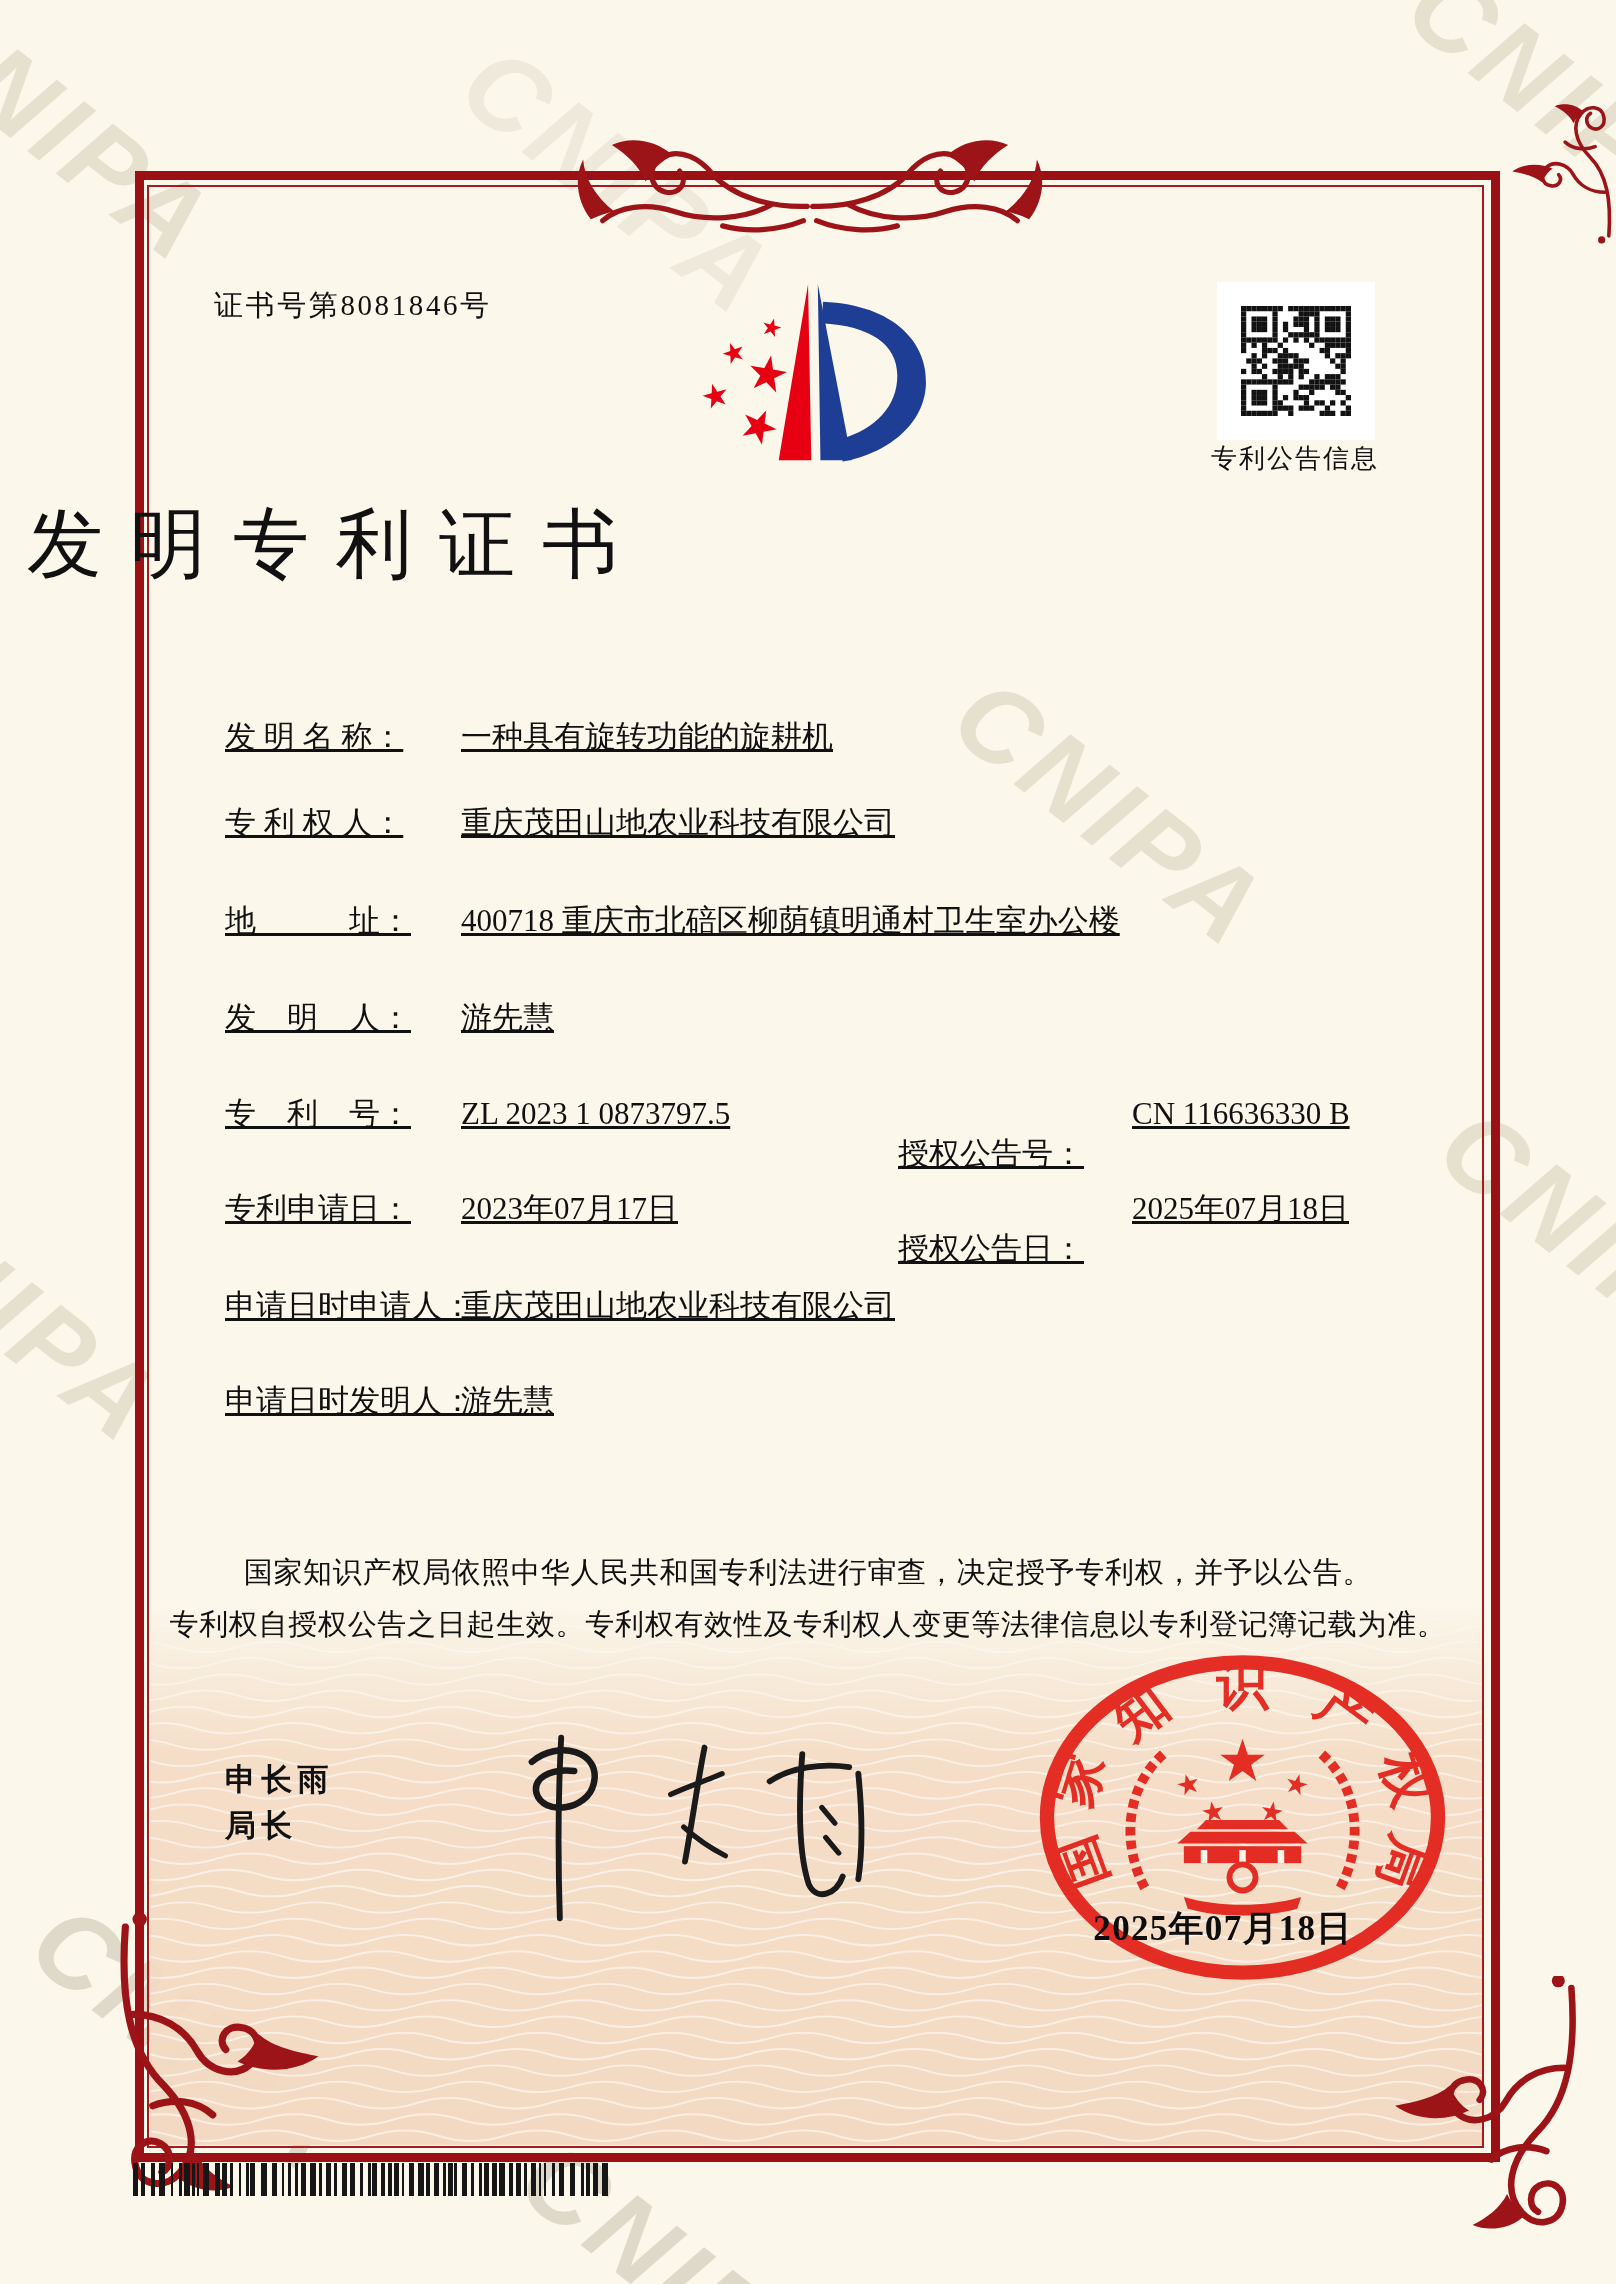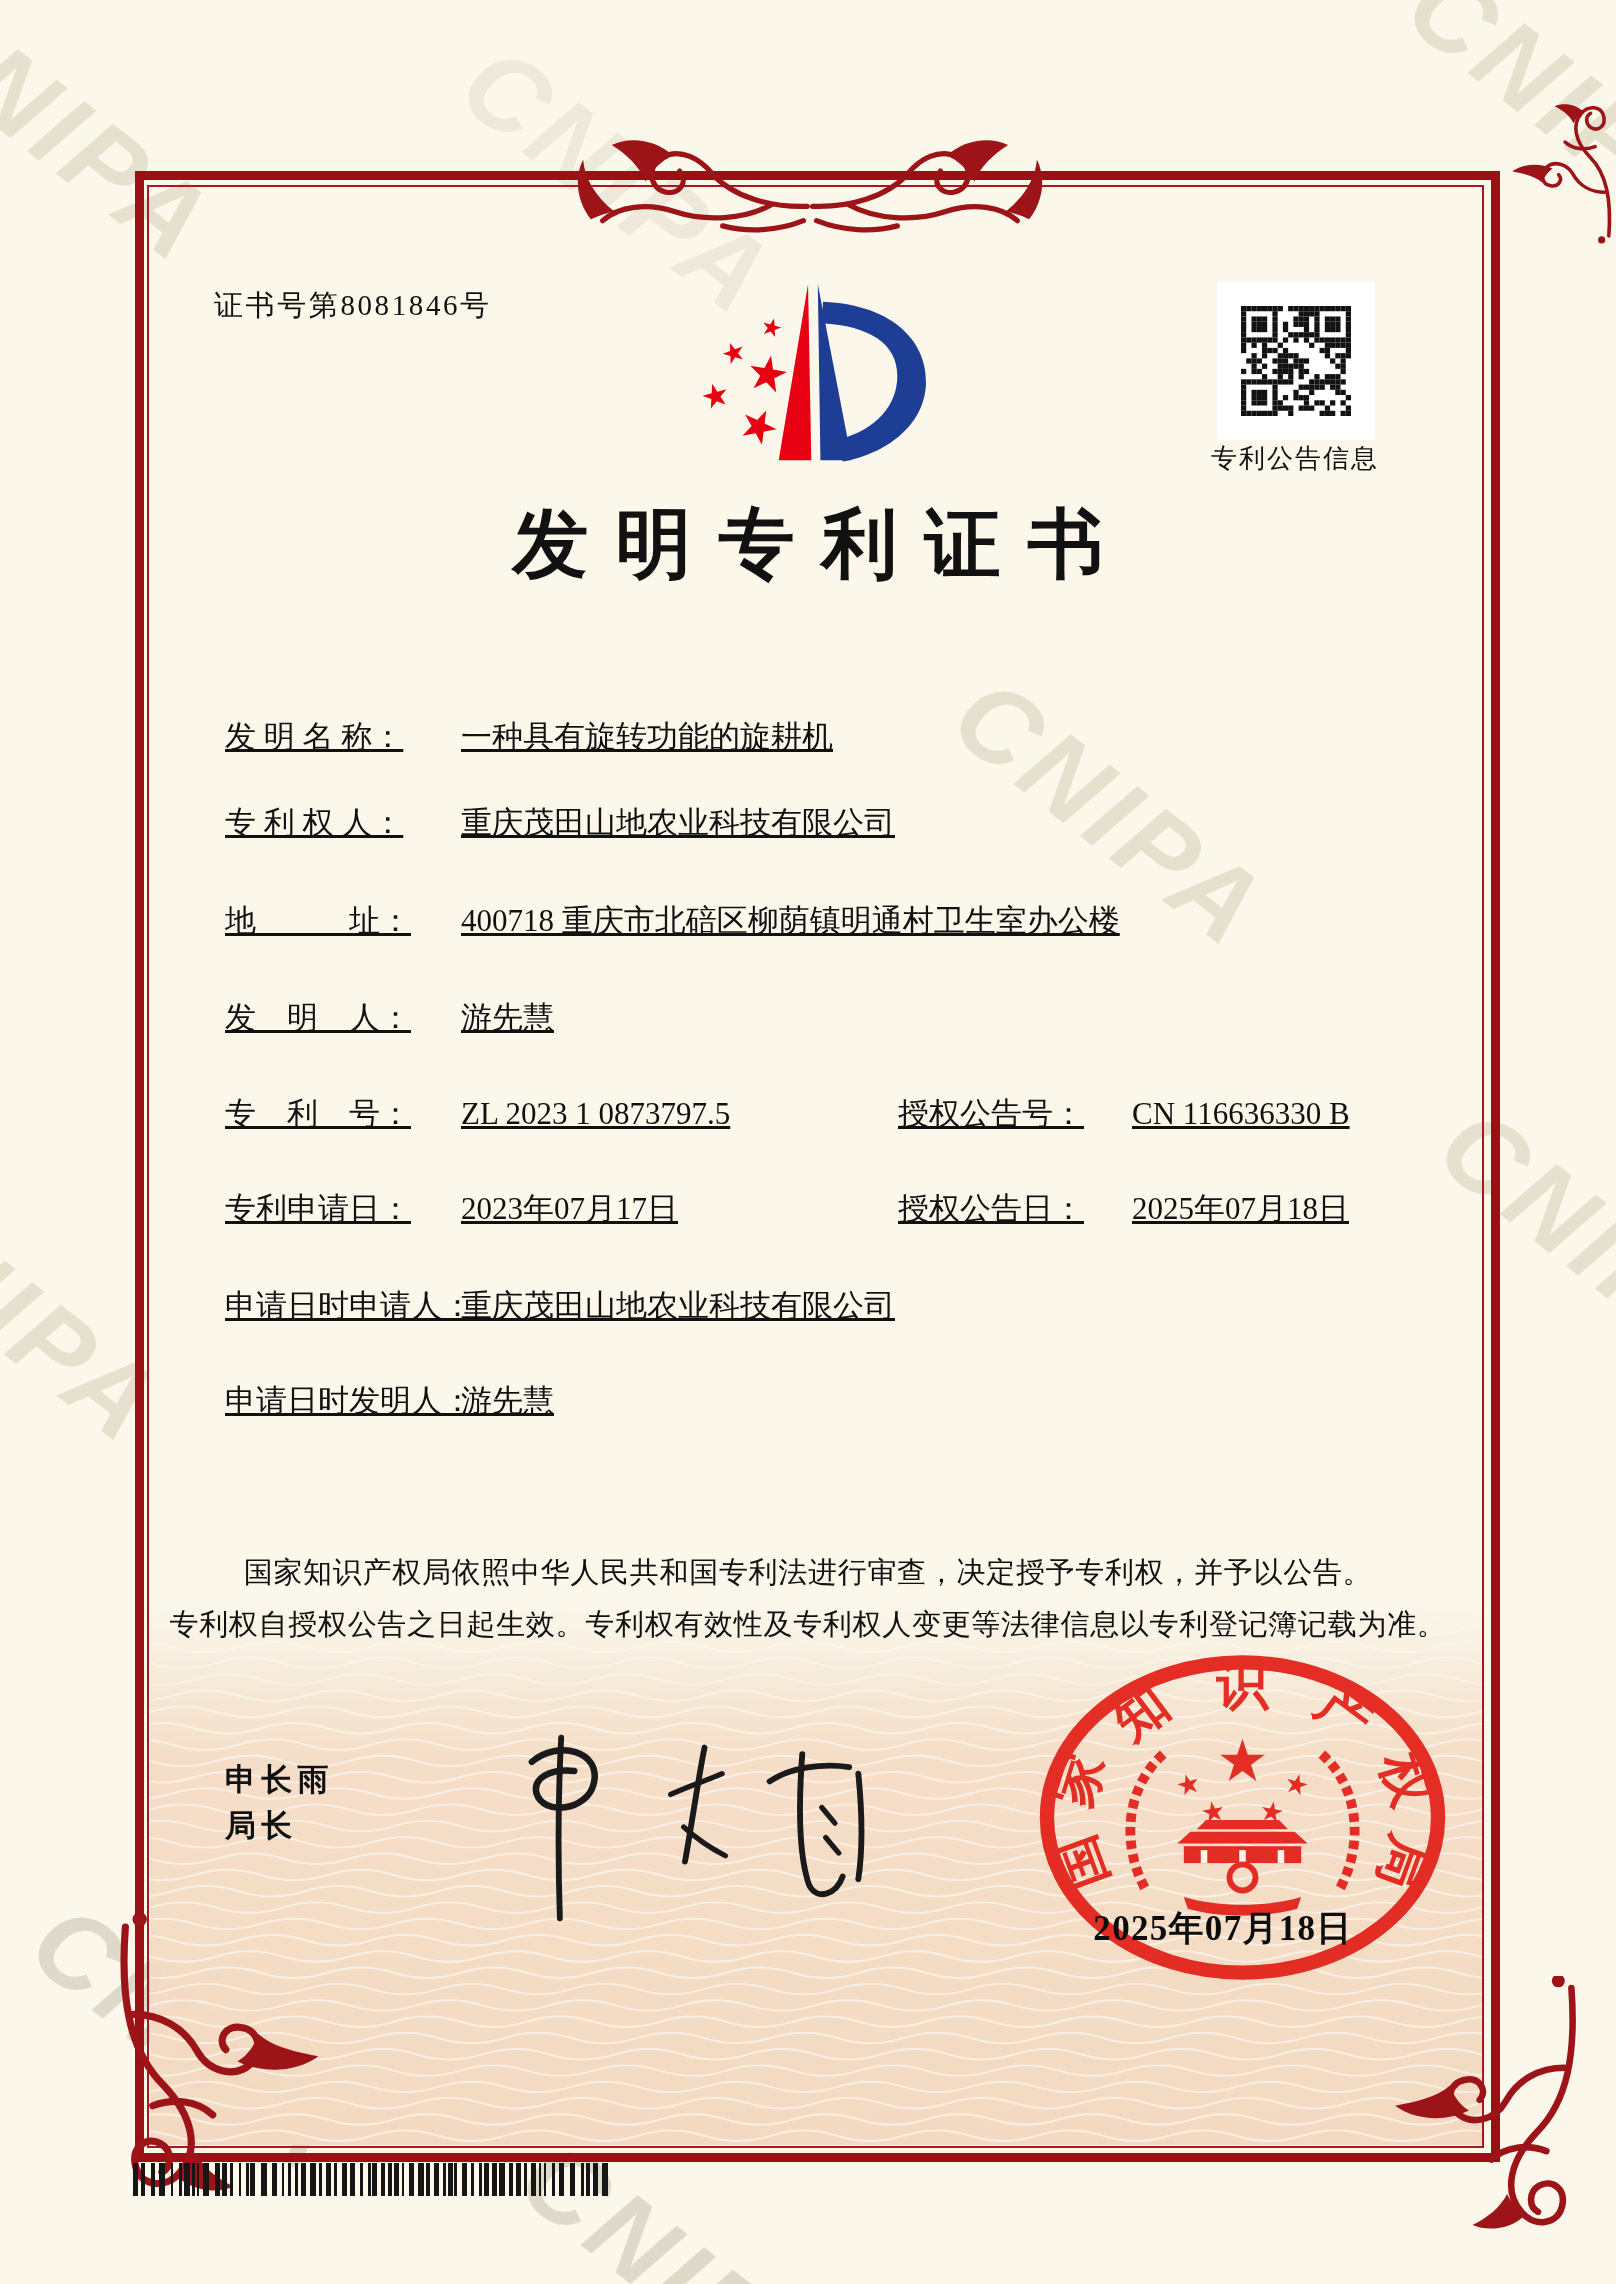--- a/index.html
+++ b/index.html
@@ -11,28 +11,28 @@
       font-weight:700;font-style:italic;font-size:108px;letter-spacing:6.5px;
       color:rgba(182,172,144,0.30);transform:rotate(38deg);transform-origin:0 0;
       white-space:nowrap;user-select:none;}
   
   .frame-outer{position:absolute;left:135px;top:171px;width:1365px;height:1991px;
       border:9.8px solid #9A1014;box-sizing:border-box;}
   .frame-inner{position:absolute;left:147px;top:185px;width:1337px;height:1963px;
       border:2.6px solid #A8191E;box-sizing:border-box;}
   
   .cert-no{position:absolute;left:214px;top:286px;font-size:29px;letter-spacing:2.6px;}
-  .title{position:absolute;left:0;right:0;top:494px;text-align:center;
-      font-size:76px;font-weight:700;letter-spacing:27px;text-indent:27px;}
+  .title{position:absolute;left:0;right:0;top:494px;text-align:left;
+      font-size:76px;font-weight:400;letter-spacing:27px;text-indent:27px;}
   .qr-label{position:absolute;left:1210px;top:441px;width:170px;text-align:center;
       font-size:26px;letter-spacing:2px;}
   .row{position:absolute;left:0;right:0;height:42px;font-size:31px;line-height:40px;}
   .row span{position:absolute;white-space:nowrap;text-decoration:underline;}
   .pos-l{left:225px;}  .pos-v{left:425px;margin-left:36px;}
-  .pos-l2{left:898px;} .pos-v2{left:1120px;margin-left:12px;}
+  .pos-l2{left:898px;margin-top:40px;} .pos-v2{left:1120px;margin-left:12px;}
   .stmt{position:absolute;left:0;right:0;text-align:center;font-size:29px;letter-spacing:0.7px;}
   .sig-label{position:absolute;left:225px;font-size:31px;letter-spacing:5.2px;font-weight:700;
       font-family:"Liberation Sans","DejaVu Sans",sans-serif;}
   .seal-date{position:absolute;left:1050px;top:1905px;width:346px;text-align:center;
       font-size:35px;letter-spacing:1.3px;color:#0d0d0d;font-weight:600;}
   .page-info{position:absolute;left:0;right:0;top:2081px;text-align:center;font-size:26px;}
   
   .qr-quiet{position:absolute;left:1217px;top:282px;width:158px;height:158px;background:#ffffff;}
   
   #barcode{position:absolute;left:133px;top:2163px;width:479px;height:33px;}

